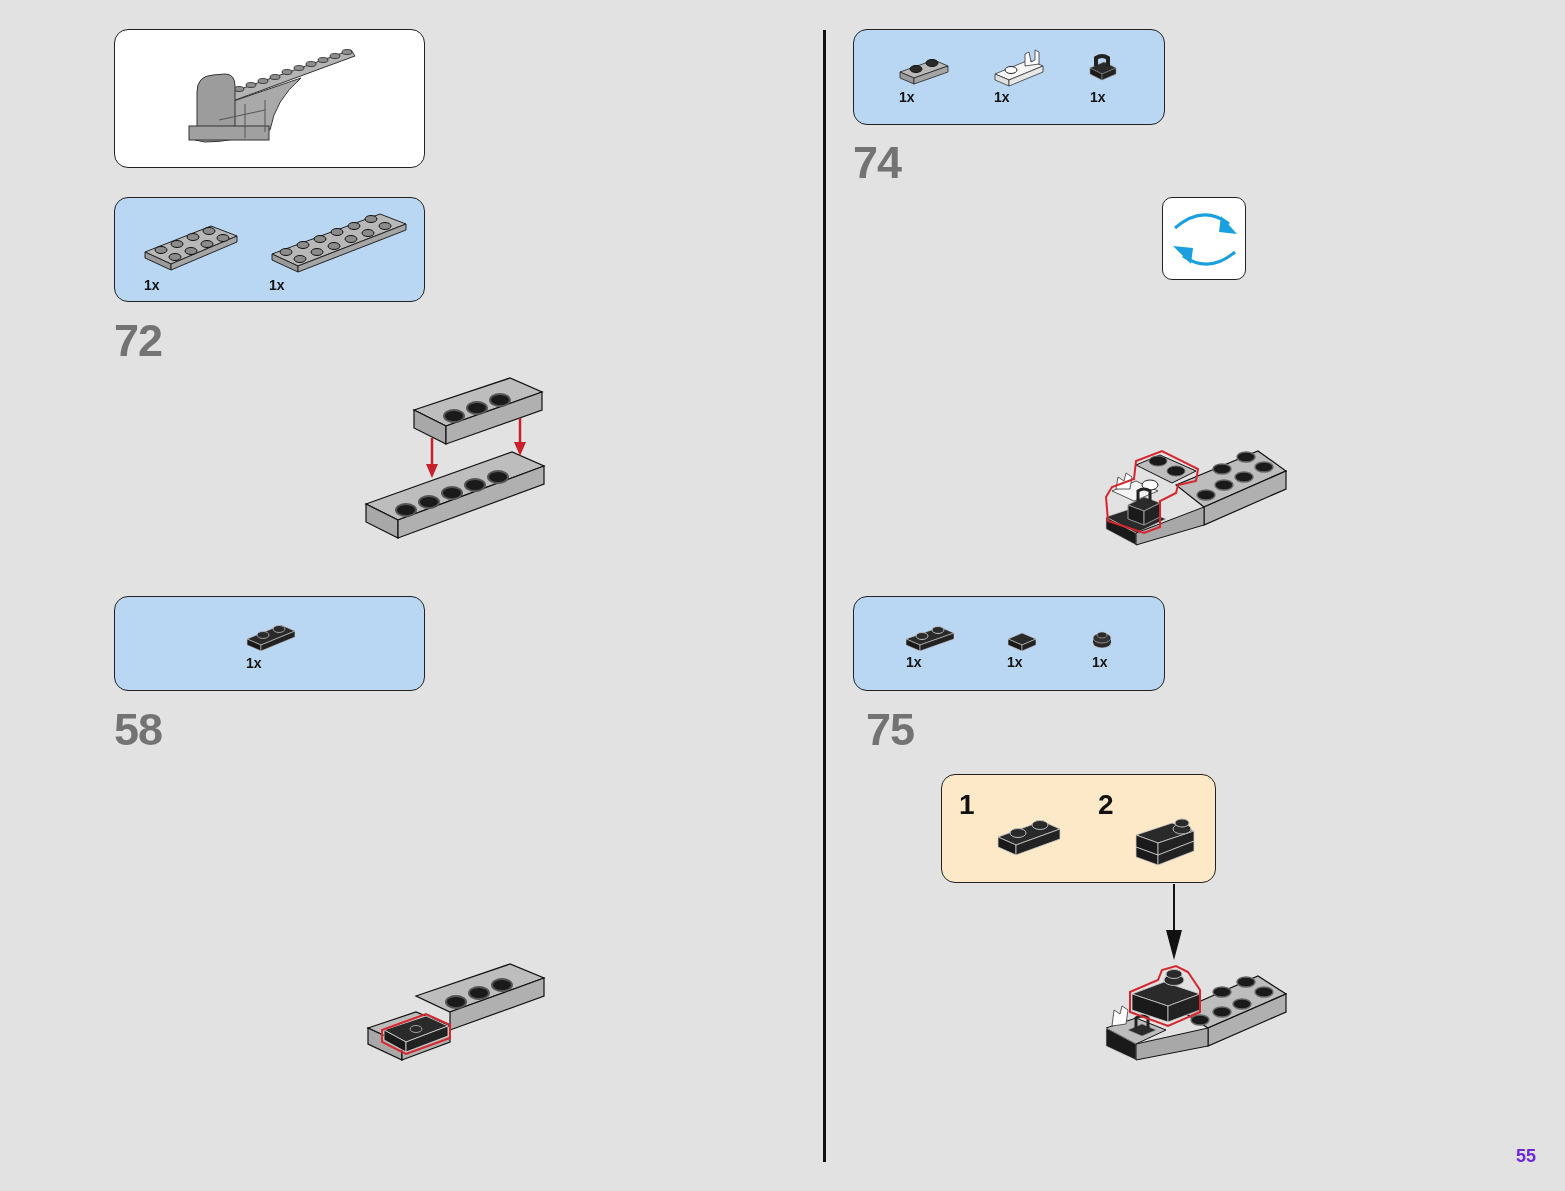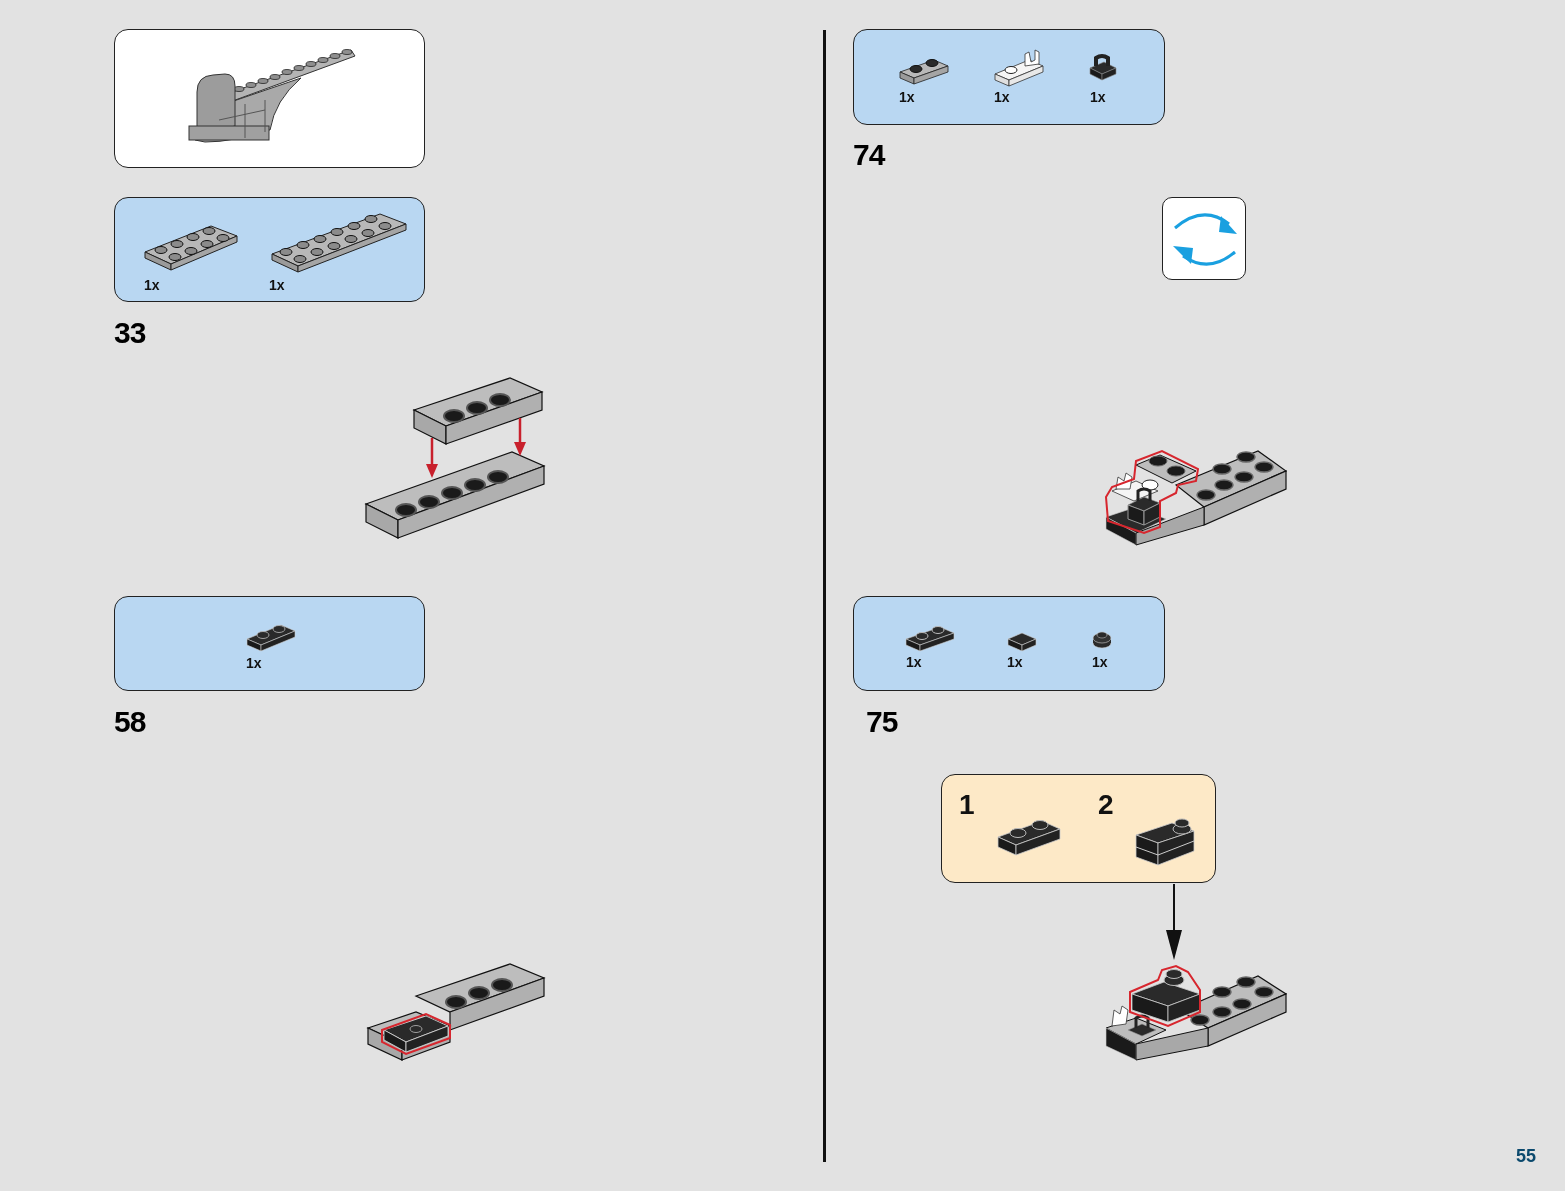--- a/index.html
+++ b/index.html
@@ -13,28 +13,28 @@
     border:1.5px solid #222; border-radius:14px;
   }
   .parts { background:#b9d7f2; }
   .preview { background:#ffffff; }
   .subassy { background:#fde9c7; }
   .rotate { background:#ffffff; border-radius:10px; }
   .qty {
     position:absolute; font-weight:bold; font-size:14px; color:#111;
   }
   .step {
-    position:absolute; font-weight:bold; font-size:30px; color:#000000;
+    position:absolute; font-weight:bold; font-size:45px; color:#737373;
     letter-spacing:-1px; line-height:1;
   }
   .substep {
     position:absolute; font-weight:bold; font-size:28px; color:#111; line-height:1;
   }
   .divider { position:absolute; left:823px; top:30px; width:3px; height:1132px; background:#111; }
-  .pagenum { position:absolute; right:29px; bottom:24px; font-weight:bold; font-size:18px; color:#0c4a6e; }
+  .pagenum { position:absolute; right:29px; bottom:24px; font-weight:bold; font-size:18px; color:#6d28d9; }
   svg { position:absolute; overflow:visible; }
 </style>
 </head>
 <body>
 
 <div class="box preview" style="left:114px;top:29px;width:311px;height:139px;">
   <svg width="311" height="139" style="left:0;top:0;">
 
     <polygon points="100,68 236,20 240,26 104,76" fill="#b4b4b4" stroke="#333" stroke-width="1"></polygon>
     <g fill="#8f8f8f" stroke="#222" stroke-width="0.8">
@@ -93,21 +93,21 @@
         <ellipse cx="47" cy="42" rx="6" ry="3.5"></ellipse>
       <ellipse cx="64" cy="36" rx="6" ry="3.5"></ellipse>
         <ellipse cx="81" cy="29" rx="6" ry="3.5"></ellipse>
       <ellipse cx="98" cy="23" rx="6" ry="3.5"></ellipse>
         <ellipse cx="115" cy="16" rx="6" ry="3.5"></ellipse>
     </g>
   </svg>
   <span class="qty" style="left:154px;top:79px;">1x</span>
 </div>
 
-<div class="step" style="left:114px;top:318px;">33</div>
+<div class="step" style="left:114px;top:318px;">72</div>
 
 <svg width="190" height="180" style="left:362px;top:366px;">
 
   <polygon points="52,44 148,12 180,26 84,60" fill="#bdbdbd" stroke="#111" stroke-width="1.2"></polygon>
   <polygon points="52,44 84,60 84,78 52,62" fill="#a8a8a8" stroke="#111" stroke-width="1.2"></polygon>
   <polygon points="84,60 180,26 180,44 84,78" fill="#b0b0b0" stroke="#111" stroke-width="1.2"></polygon>
   <g fill="#1a1a1a" stroke="#555" stroke-width="2">
     <ellipse cx="92" cy="50" rx="10" ry="6"></ellipse>
       <ellipse cx="115" cy="42" rx="10" ry="6"></ellipse>
       <ellipse cx="138" cy="34" rx="10" ry="6"></ellipse>

